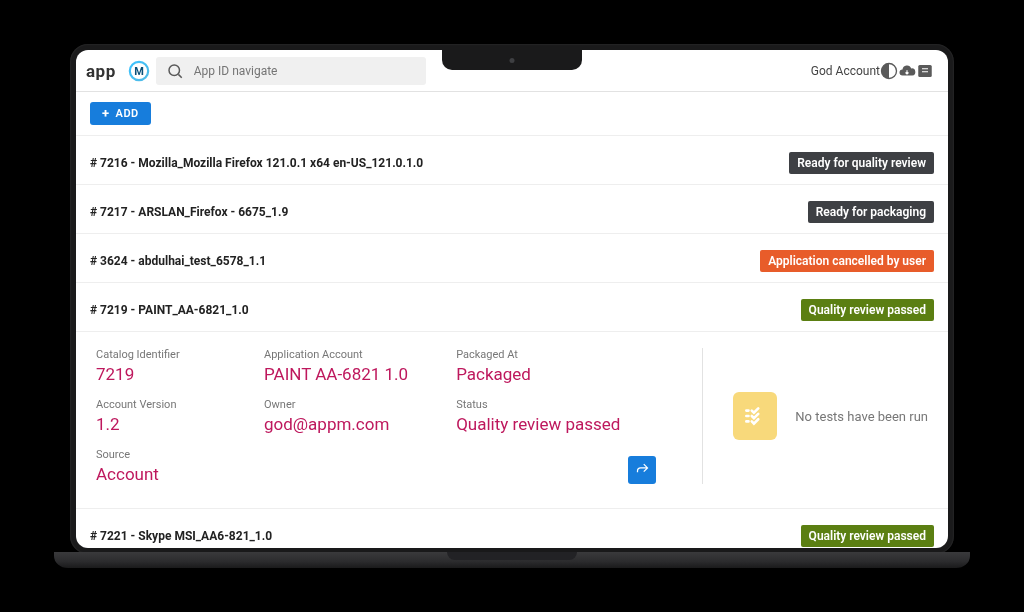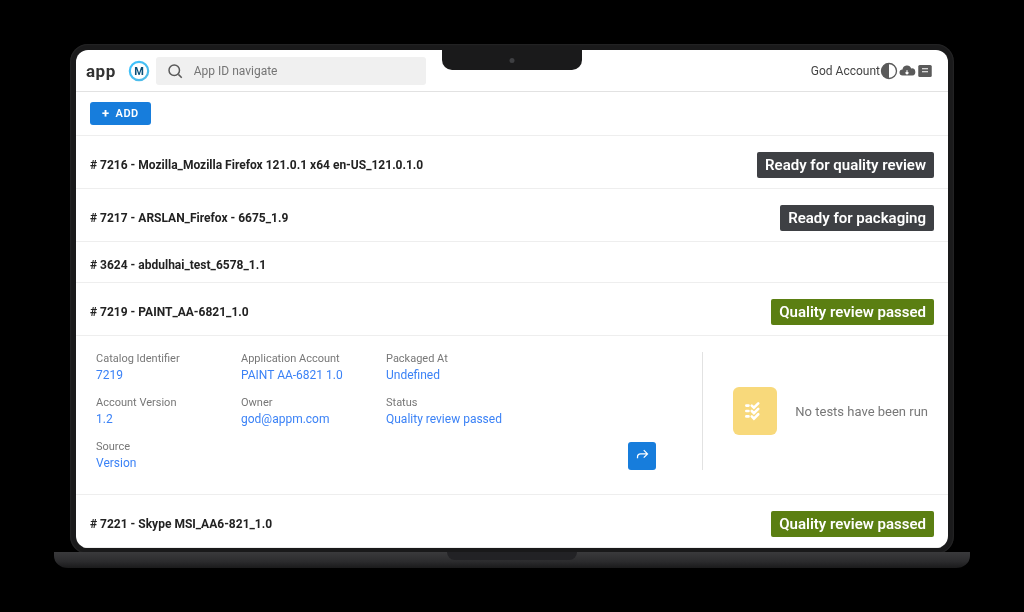--- a/index.html
+++ b/index.html
@@ -131,38 +131,38 @@
     
     .list{flex:1;overflow-y:auto;}
     .row{
       display:flex;align-items:center;justify-content:space-between;
       padding:10px 14px;min-height:34px;
       border-bottom:1px solid var(--grey-200);
       margin-top:6px;
     }
     .row .title{font-weight:700;color:#222;font-size:12px;}
     .badge{
-      color:#fff;font-size:15px;font-weight:600;
+      color:#fff;font-size:12px;font-weight:600;
       padding:4px 8px;border-radius:2px;white-space:nowrap;
     }
     .badge.dark{background:var(--badge-dark);}
     .badge.green{background:var(--green);}
     .badge.orange{background:var(--orange);}
 
     
     .details{
       display:flex;gap:40px;
       padding:16px 20px 24px 20px;
       border-bottom:1px solid var(--grey-200);
       background:#fff;
     }
-    .cols{display:flex;flex:1;gap:25px;position:relative;}
+    .cols{display:flex;flex:1;gap:48px;position:relative;}
     .col{display:flex;flex-direction:column;gap:14px;min-width:120px;}
     .field .label{font-size:11px;color:var(--grey-600);margin-bottom:3px;}
-    .field .value{font-size:12px;color:#3b82f6;}
+    .field .value{font-size:17px;color:#be185d;}
     .share{
       position:absolute;right:0;bottom:0;
       width:28px;height:28px;border-radius:3px;background:var(--blue);
       display:flex;align-items:center;justify-content:center;color:#fff;cursor:pointer;
     }
     .share svg{width:15px;height:15px;}
 
     .tests{
       display:flex;align-items:center;gap:18px;
       border-left:1px solid var(--grey-300);
@@ -258,59 +258,60 @@
             <span class="badge dark">Ready for quality review</span>
           </div>
 
           <div class="row">
             <span class="title"># 7217 - ARSLAN_Firefox - 6675_1.9</span>
             <span class="badge dark">Ready for packaging</span>
           </div>
 
           <div class="row">
             <span class="title"># 3624 - abdulhai_test_6578_1.1</span>
+            <span class="badge orange">Application cancelled by user</span>
           </div>
 
           <div class="row">
             <span class="title"># 7219 - PAINT_AA-6821_1.0</span>
             <span class="badge green">Quality review passed</span>
           </div>
 
           <div class="details">
             <div class="cols">
               <div class="col">
                 <div class="field">
                   <div class="label">Catalog Identifier</div>
                   <div class="value">7219</div>
                 </div>
                 <div class="field">
                   <div class="label">Account Version</div>
                   <div class="value">1.2</div>
                 </div>
                 <div class="field">
                   <div class="label">Source</div>
-                  <div class="value">Version</div>
+                  <div class="value">Account</div>
                 </div>
               </div>
 
               <div class="col">
                 <div class="field">
                   <div class="label">Application Account</div>
                   <div class="value">PAINT AA-6821 1.0</div>
                 </div>
                 <div class="field">
                   <div class="label">Owner</div>
                   <div class="value">god@appm.com</div>
                 </div>
               </div>
 
               <div class="col">
                 <div class="field">
                   <div class="label">Packaged At</div>
-                  <div class="value">Undefined</div>
+                  <div class="value">Packaged</div>
                 </div>
                 <div class="field">
                   <div class="label">Status</div>
                   <div class="value">Quality review passed</div>
                 </div>
               </div>
 
               <div class="share">
                 <span>
                   <svg viewBox="0 0 24 24" fill="none" stroke="currentColor" stroke-width="2">

